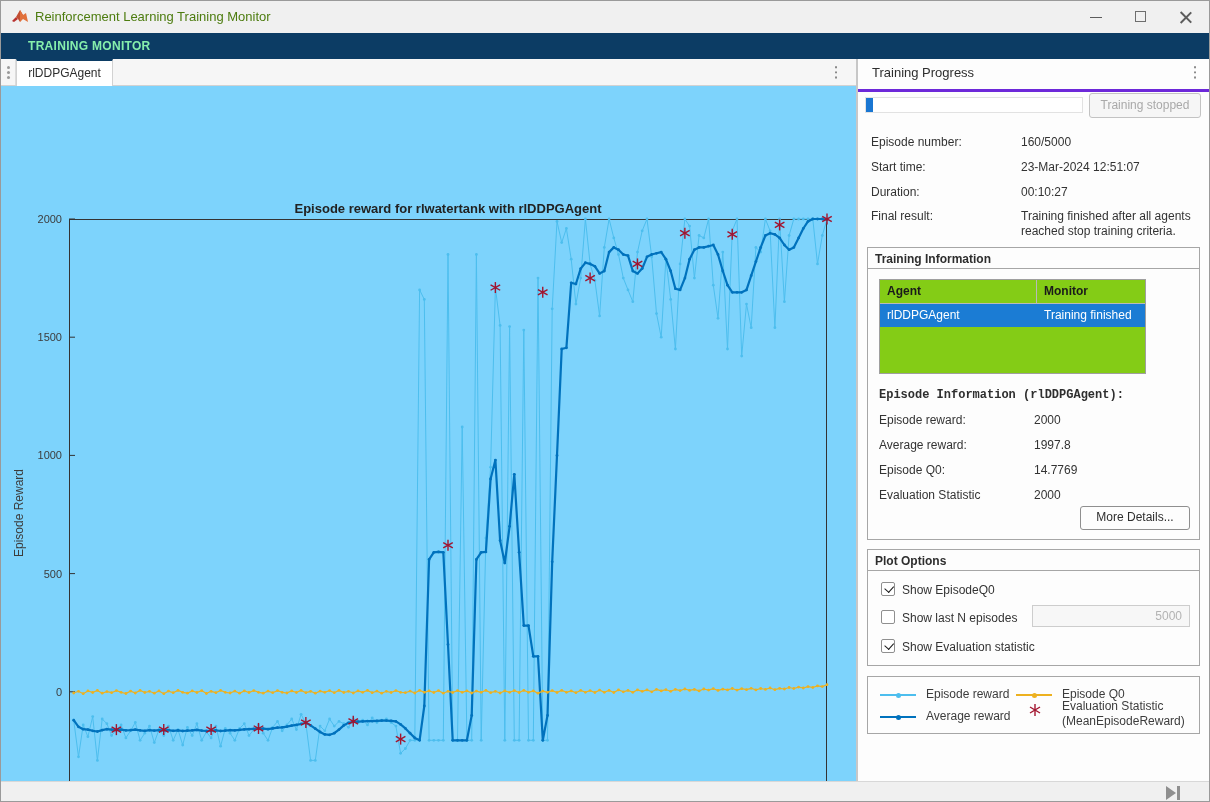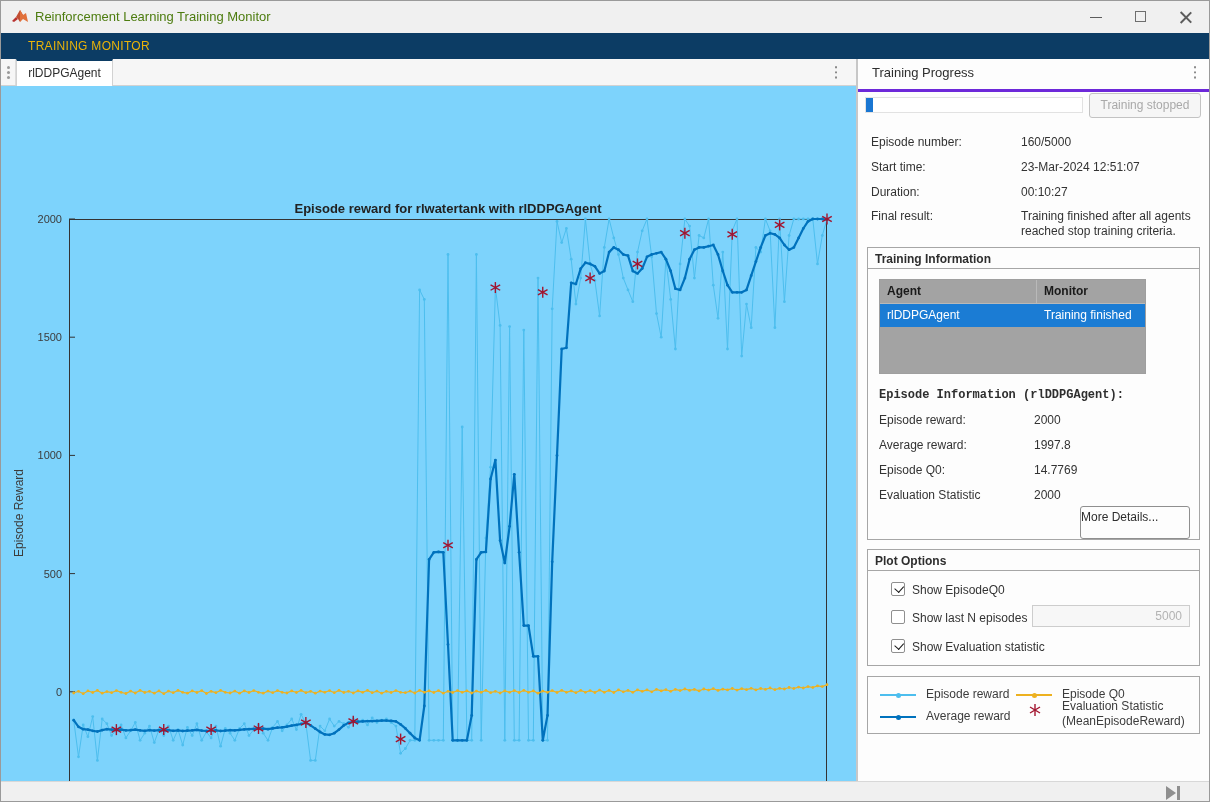--- a/index.html
+++ b/index.html
@@ -15,21 +15,21 @@
   #app-title { position:absolute; left:34px; top:8px; font-size:13px; color:#4d7c0f; }
   .winbtn { position:absolute; top:0; width:44px; height:32px; cursor:default; }
   #btn-min { left:1073px; } #btn-max { left:1118px; } #btn-close { left:1163px; }
   .winbtn .glyph-min { position:absolute; left:16px; top:16px; width:12px; height:0; border-top:1px solid #5c5c5c; }
   .winbtn .glyph-max { position:absolute; left:16px; top:10px; width:11px; height:11px; border:1px solid #6e6e6e; background:transparent; }
   .winbtn .glyph-close { position:absolute; left:16px; top:10px; width:12px; height:12px; }
   .glyph-close::before, .glyph-close::after { content:""; position:absolute; left:5px; top:-1px; width:1.5px; height:15px; background:#5c5c5c; }
   .glyph-close::before { transform:rotate(45deg);} .glyph-close::after { transform:rotate(-45deg);}
   
   #ribbon { position:absolute; left:0; top:32px; width:1210px; height:26px; background:#0c3c64; }
-  #ribbon-tab { position:absolute; left:27px; top:6px; color:#eab308; font-size:12px; font-weight:400; letter-spacing:.3px; }
+  #ribbon-tab { position:absolute; left:27px; top:6px; color:#86efac; font-size:12px; font-weight:700; letter-spacing:.3px; }
   
   #tabbar { position:absolute; left:0; top:58px; width:1210px; height:27px; background:#f6f6f6; border-bottom:1px solid #d2d2d2; }
   #grip { position:absolute; left:0; top:0; width:15px; height:26px; border-right:1px solid #dcdcdc; cursor:ew-resize; }
   #grip i { position:absolute; left:6px; top:7px; width:3px; height:3px; border-radius:50%; background:#9a9a9a;
             box-shadow:0 5px 0 #9a9a9a, 0 10px 0 #9a9a9a; }
   #doc-tab { position:absolute; left:15px; top:0; width:97px; height:27px; background:#fff; z-index:2;
              border-top:2px solid #0c3c64; border-left:1px solid #d2d2d2; border-right:1px solid #d2d2d2;
              text-align:center; font-size:12px; color:#2e2e2e; line-height:24px; cursor:pointer; }
   .kebab { color:#6d6d6d; font-size:15px; line-height:26px; text-align:center; width:18px; height:26px; cursor:pointer; }
   #chart-kebab { position:absolute; left:826px; top:0; }
@@ -52,36 +52,36 @@
   #stop-btn { position:absolute; left:231px; top:34px; width:112px; height:25px; background:#f6f6f6;
               border:1px solid #c3c3c3; border-radius:3px; color:#a9a9a9; font-size:12px; text-align:center; line-height:23px; }
   .field-row { position:absolute; left:13px; width:330px; font-size:12px; color:#333; }
   .field-row .flabel { position:absolute; left:0; top:0; }
   .field-row .fvalue { position:absolute; left:150px; top:0; width:188px; line-height:15px; }
   
   .groupbox { position:absolute; left:9px; width:333px; border:1px solid #a6a6a6; background:#fdfdfd; }
   .groupbox .gb-title { height:21px; border-bottom:1px solid #a6a6a6; font-size:12px; font-weight:700; color:#2e2e2e;
                         padding:4px 0 0 7px; }
   
-  #agent-table { position:absolute; left:11px; top:31px; width:267px; height:95px; border:1px solid #9f9f9f; background:#a3a3a3; }
+  #agent-table { position:absolute; left:11px; top:31px; width:267px; height:95px; border:1px solid #9f9f9f; background:#84cc16; }
   .t-row { position:relative; width:100%; height:24px; border-bottom:1px solid #b9b9b9; }
   .t-row.sel { background:#1b7cd4; border-bottom:none; height:23px; }
   .t-cell { position:absolute; top:0; font-size:12px; line-height:23px; padding-left:7px; }
   .t-c1 { left:0; width:156px; } .t-c2 { left:156px; width:153px; }
   .t-head .t-cell { font-weight:700; color:#1a1a1a; }
   .t-row .t-c2 { border-left:1px solid #b9b9b9; }
   .t-row.sel .t-cell { color:#fff; }
   .t-row.sel .t-c2 { border-left-color:#1b7cd4; }
   #epinfo-title { position:absolute; left:11px; font-size:12px; font-weight:700; color:#2e2e2e;font-family:Liberation Mono, monospace; }
   .ep-row { position:absolute; left:11px; width:310px; font-size:12px; color:#333; }
   .ep-row .fvalue { position:absolute; left:155px; }
-  #more-btn { position:absolute; left:212px; top:258px; width:110px; height:33px; background:transparent;
-              border:1px solid #8f8f8f; border-radius:3px; font-size:12px; color:#2e2e2e; text-align:left; line-height:21px; cursor:pointer; }
-  
-  .cb-row { position:absolute; left:23px; height:16px; cursor:pointer; }
+  #more-btn { position:absolute; left:212px; top:258px; width:110px; height:24px; background:transparent;
+              border:1px solid #8f8f8f; border-radius:3px; font-size:12px; color:#2e2e2e; text-align:center; line-height:21px; cursor:pointer; }
+  
+  .cb-row { position:absolute; left:13px; height:16px; cursor:pointer; }
   .cb-box { position:absolute; left:0; top:0; width:14px; height:14px; background:#fff; border:1px solid #8f8f8f; border-radius:2px; }
   .cb-row.checked .cb-box::after { content:""; position:absolute; left:2.5px; top:1.5px; width:7px; height:4.5px;
     border-left:1.8px solid #1a1a1a; border-bottom:1.8px solid #1a1a1a; transform:rotate(-48deg); }
   .cb-label { position:absolute; left:21px; top:1px; font-size:12px; color:#333; white-space:nowrap; }
   #n-input { position:absolute; left:164px; top:55px; width:158px; height:22px; border:1px solid #cdcdcd; background:#f7f7f7;
              color:#b3b3b3; font-size:12px; text-align:right; padding-right:7px; font-family:"Liberation Sans",sans-serif; }
   
   .lg-item { position:absolute; font-size:12px; color:#3c3c3c; }
   .lg-marker { position:absolute; left:0; top:7px; width:36px; height:2px; background:currentColor; }
   .lg-marker i { position:absolute; left:16px; top:-1.5px; width:5px; height:5px; border-radius:50%; background:currentColor; }

